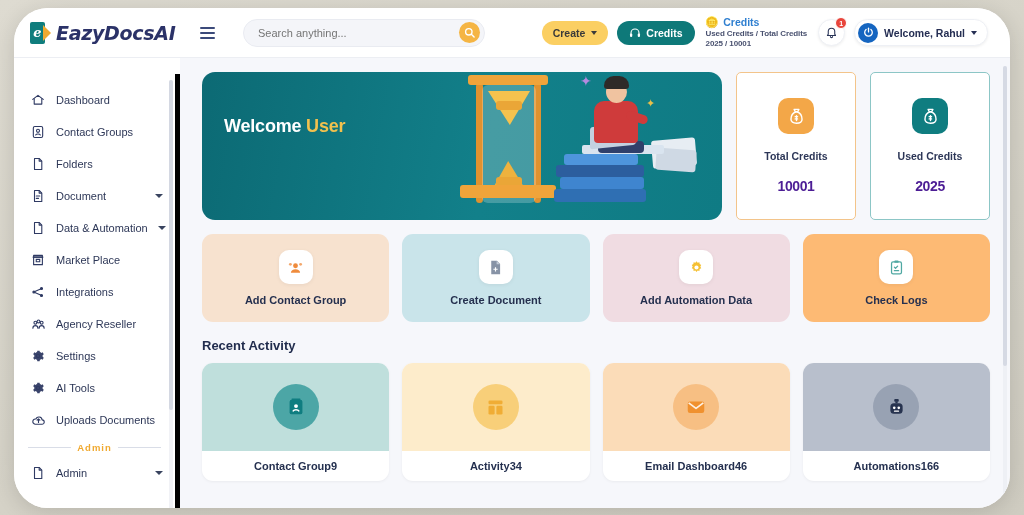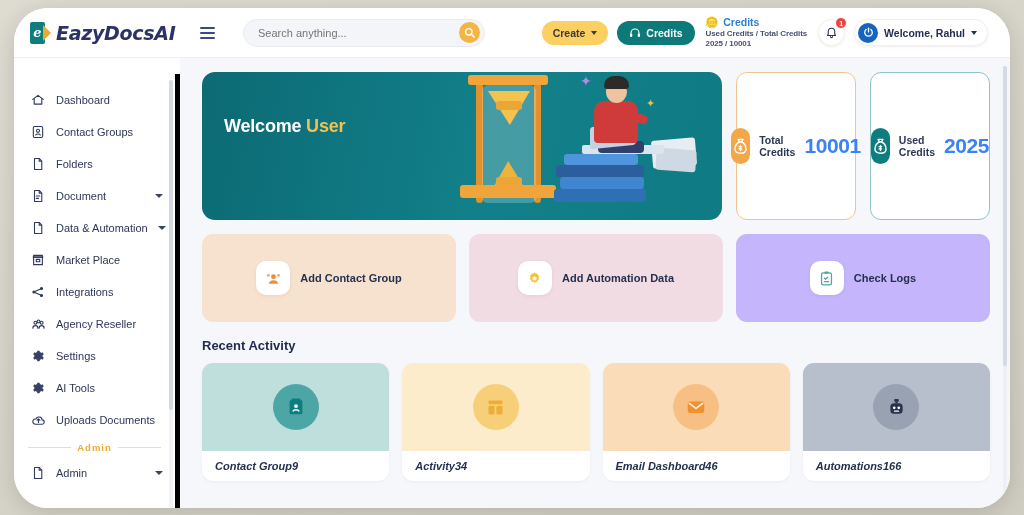--- a/index.html
+++ b/index.html
@@ -248,44 +248,44 @@
   .person-body { position:absolute; left:164px; top:44px; width:44px; height:42px; background:#cf3b3b; border-radius:10px 10px 4px 4px; }
   .person-arm { position:absolute; left:196px; top:56px; width:22px; height:9px; background:#cf3b3b; border-radius:5px; transform: rotate(18deg);}
   .person-leg { position:absolute; left:168px; top:84px; width:46px; height:12px; background:#30406a; border-radius:4px; }
   .sparkL { position:absolute; left:150px; top:16px; color:#b58ae0; font-size:14px; }
   .sparkR { position:absolute; left:216px; top:40px; color:#e8c04a; font-size:11px; }
   .paperpile { position:absolute; left:222px; top:82px; width:44px; height:28px; background:#e7edf3; border-radius:3px; transform: rotate(-5deg); }
   .paperpile2 { position:absolute; left:226px; top:92px; width:40px; height:22px; background:#cfd9e4; border-radius:3px; transform: rotate(4deg); }
 
   .credit-card {
     width: 120px; height: 148px;
-    background: #fff; border-radius: 11px;
-    display: flex; 
+    background: #fff; border-radius: 5px;
+    display: flex; flex-direction: column;
     align-items: center; justify-content: center;
-    gap: 9px;
+    gap: 16px;
   }
   .credit-card.total { border: 1.3px solid #f3c48a; }
   .credit-card.used { border: 1.3px solid #8cc6c6; }
   .cc-ic {
     width: 36px; height: 36px; border-radius: 10px;
     display: flex; align-items: center; justify-content: center;
     font-size: 19px; color: #fff;
   }
   .cc-ic.or { background: #f3a748; }
   .cc-ic.tl { background: #0f7d80; }
   .cc-label { font-size: 10.5px; font-weight: 700; color: #2c3657; }
-  .cc-value { font-size: 21px; font-weight: 700; color: #3b82f6; letter-spacing: -.4px; }
+  .cc-value { font-size: 14px; font-weight: 700; color: #4c1d95; letter-spacing: -.4px; }
 
   
   .action-row {
     display: flex; gap: 13px; margin-top: 14px;
   }
   .action-card {
     flex: 1; height: 88px; border-radius: 11px;
-    display: flex; flex-direction: row;
+    display: flex; flex-direction: column;
     align-items: center; justify-content: center; gap: 10px;
     cursor: pointer;
   }
   .ac-ic {
     width: 34px; height: 34px; border-radius: 10px;
     background: #fff;
     display: flex; align-items: center; justify-content: center;
     font-size: 17px;
     box-shadow: 0 1px 4px rgba(0,0,0,.06);
   }
@@ -309,23 +309,22 @@
     height: 88px;
     display: flex; align-items: center; justify-content: center;
   }
   .ra-circle {
     width: 46px; height: 46px; border-radius: 50%;
     display: flex; align-items: center; justify-content: center;
     font-size: 21px;
   }
   .ra-bottom {
     flex: 1; display: flex; align-items: center;
-    justify-content: flex-start;
+    justify-content: center;
     padding: 0 13px;
-    font-style: italic;
   }
   .ra-name { font-size: 11px; font-weight: 700; color: #24304f; }
   .ra-count { font-size: 11px; font-weight: 700; color: #24304f; }
 
   .main-track {
     position: absolute; right: 3px; top: 8px;
     width: 4px; height: 434px;
     background: #eef0f5; border-radius: 3px;
   }
   .main-thumb {
@@ -629,32 +628,42 @@
           <svg width="17" height="17" viewBox="0 0 24 24" fill="#ef8b3c">
             <circle cx="12" cy="9.5" r="3.4"></circle>
             <path d="M5.5 19.5c0-3.4 3-5.2 6.5-5.2s6.5 1.8 6.5 5.2z"></path>
             <circle cx="4.8" cy="7.5" r="2" opacity=".75"></circle>
             <circle cx="19.2" cy="7.5" r="2" opacity=".75"></circle>
           </svg>
         </div>
         <div class="ac-label">Add Contact Group</div>
       </div>
 
+      <div class="action-card" style="background:#c9e4ea">
+        <div class="ac-ic">
+          <svg width="17" height="17" viewBox="0 0 24 24" fill="#8793a6">
+            <path d="M6 2.5h8l4.5 4.5v14.5H6z"></path>
+            <path d="M13.6 2.8V7.4h4.6" fill="#c3ccd8"></path>
+            <path d="M11.2 11.5h1.6v2.2H15v1.6h-2.2v2.2h-1.6v-2.2H9v-1.6h2.2z" fill="#fff"></path>
+          </svg>
+        </div>
+        <div class="ac-label">Create Document</div>
+      </div>
 
       <div class="action-card" style="background:#f0dce2">
         <div class="ac-ic">
           <svg width="17" height="17" viewBox="0 0 24 24" fill="#f5c033">
             <path d="M12 3.2l1.6 2 2.5-.6.3 2.6 2.3 1.2-1.3 2.3 1.3 2.3-2.3 1.2-.3 2.6-2.5-.6-1.6 2-1.6-2-2.5.6-.3-2.6-2.3-1.2 1.3-2.3-1.3-2.3 2.3-1.2.3-2.6 2.5.6z"></path>
             <circle cx="12" cy="12" r="2.9" fill="#fff"></circle>
           </svg>
         </div>
         <div class="ac-label">Add Automation Data</div>
       </div>
 
-      <div class="action-card" style="background:#c4b5fd">
+      <div class="action-card" style="background:#fdba74">
         <div class="ac-ic">
           <svg width="17" height="17" viewBox="0 0 24 24" fill="none" stroke="#4fa8a2" stroke-width="1.8">
             <rect x="5" y="4" width="14" height="17" rx="2.2"></rect>
             <rect x="9" y="2" width="6" height="3.4" rx="1.2" fill="#4fa8a2" stroke="none"></rect>
             <path d="M9 11.5l1.6 1.6 3-3M9 16.5h6" stroke-linecap="round" stroke-linejoin="round"></path>
           </svg>
         </div>
         <div class="ac-label">Check Logs</div>
       </div>
     </div>

